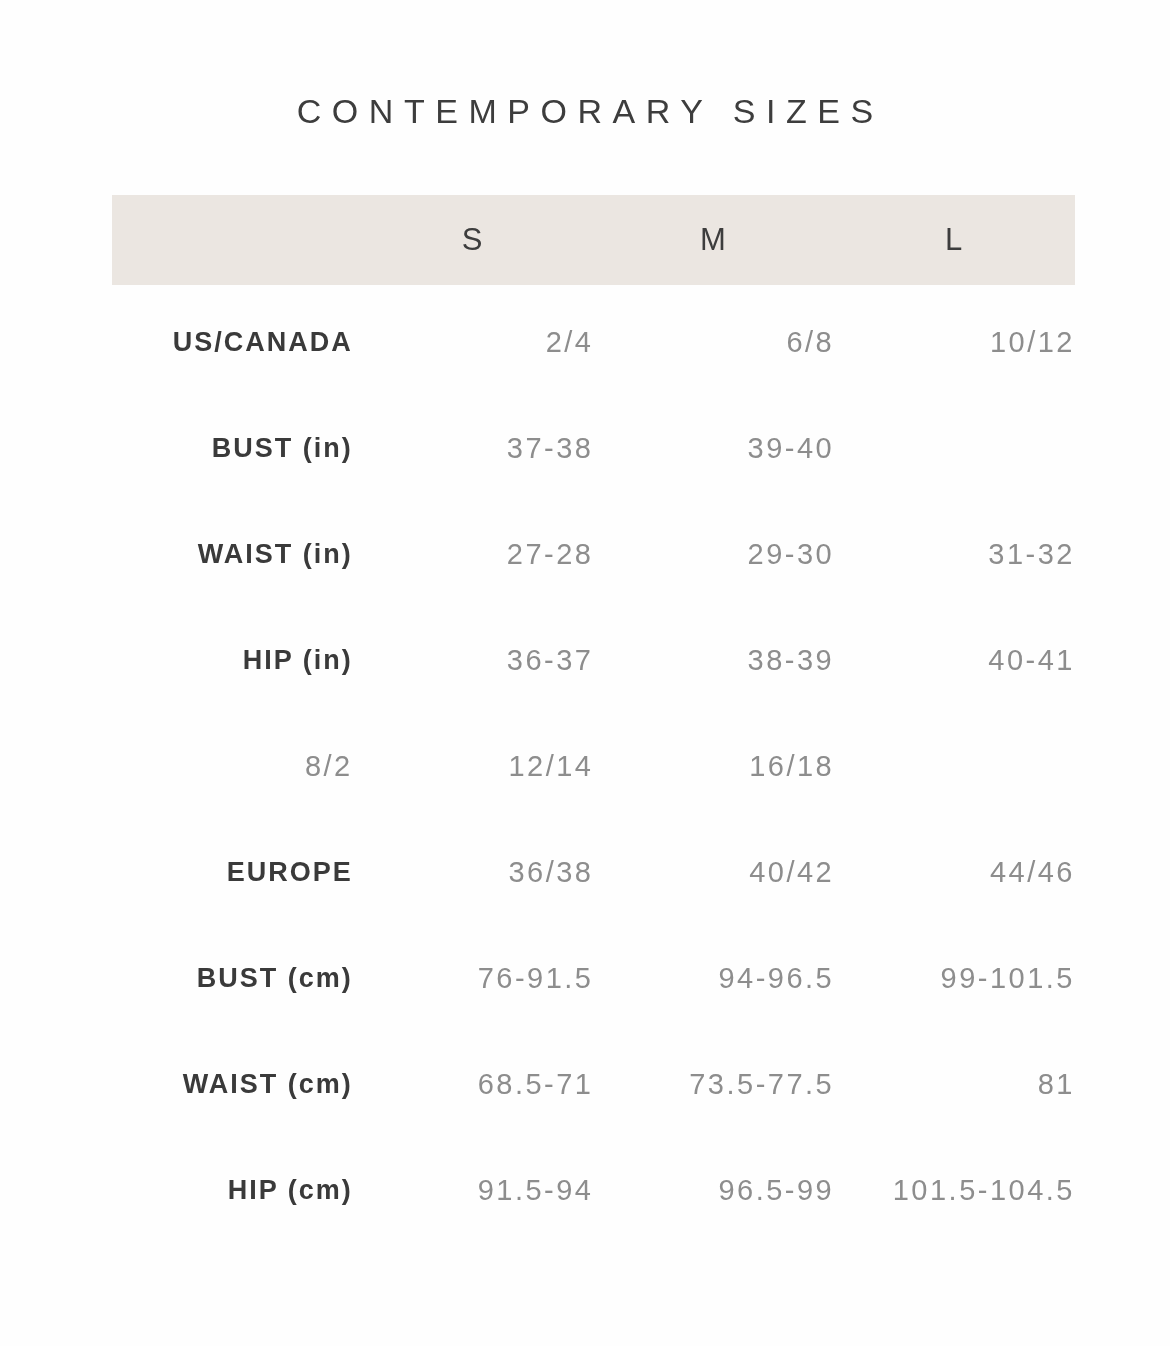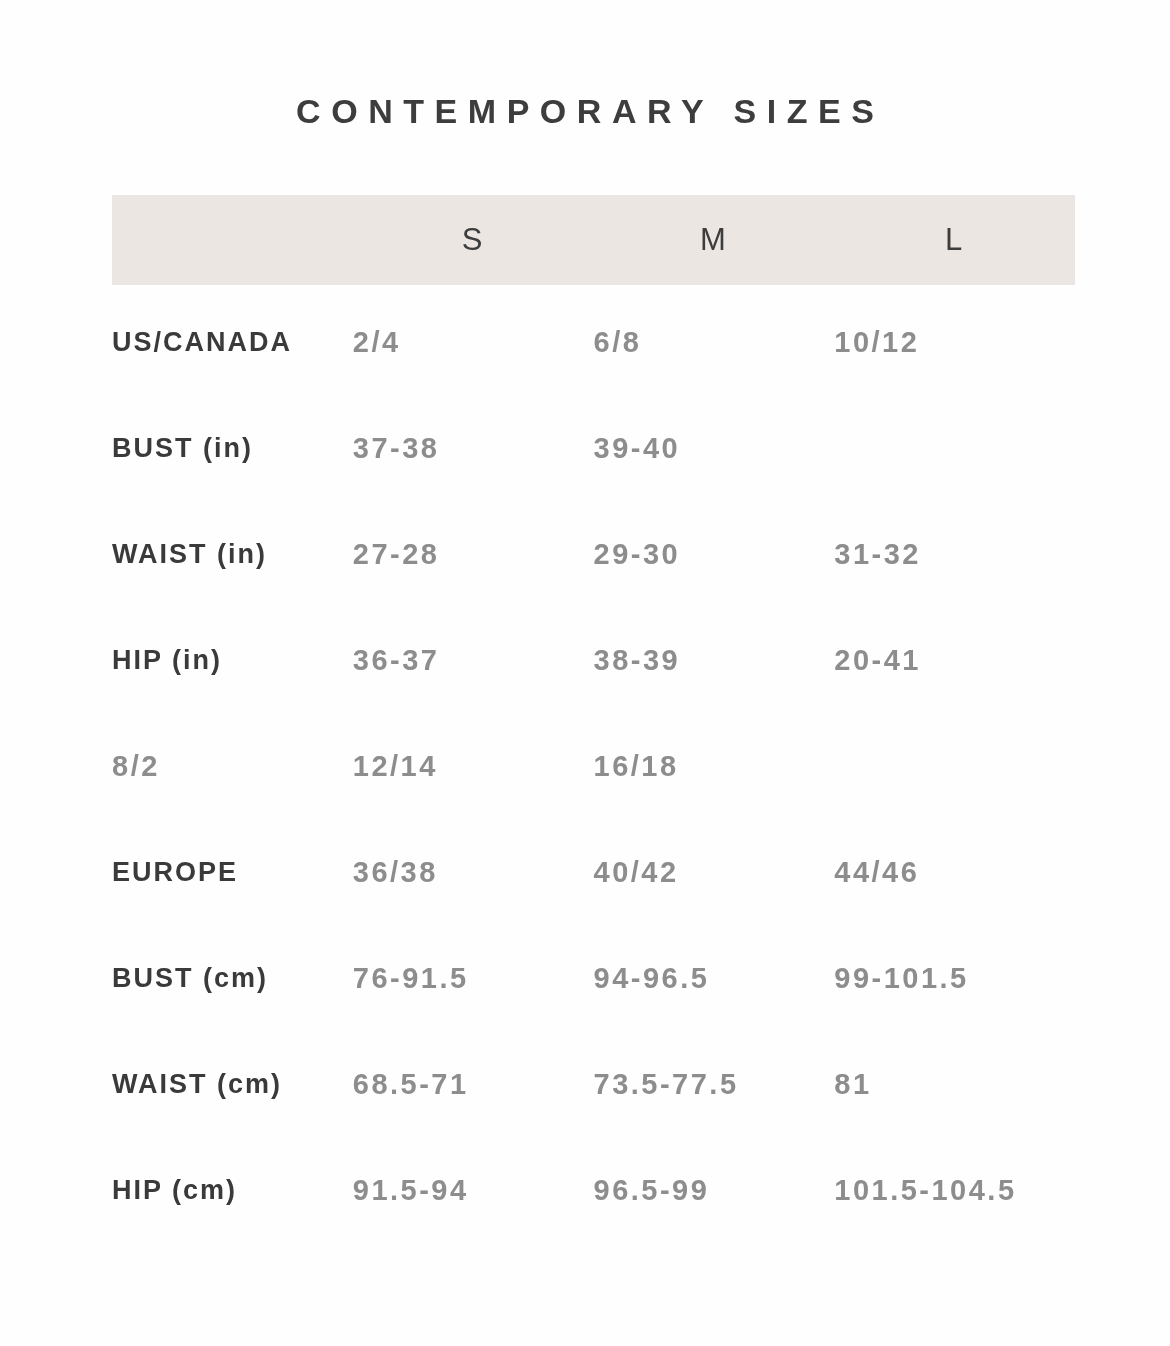--- a/index.html
+++ b/index.html
@@ -13,21 +13,21 @@
     height: 1346px;
     background: var(--page-bg, #fefefe);
     font-family: "Liberation Sans", sans-serif;
     overflow: hidden;
   }
   .title {
     margin: 0;
     padding-top: 92px;
     text-align: center;
     font-size: 34px;
-    font-weight: 700;
+    font-weight: 400;
     letter-spacing: 0.31em;
     text-indent: 0.31em; 
     color: var(--title-color, #3d3d3d);
   }
   .size-table {
     width: 963px;
     margin: 64px 0 0 112px;
   }
   .header-row {
     display: grid;
@@ -46,32 +46,32 @@
   .rows {
     padding-top: 4px;
   }
   .row {
     display: grid;
     grid-template-columns: repeat(4, 1fr);
     align-items: center;
     height: 106px;
   }
   .cell {
-    text-align: left;
+    text-align: right;
     white-space: nowrap;
   }
   .row-label {
     font-size: 27px;
     font-weight: 700;
     letter-spacing: 2px;
     color: var(--label-color, #3a3a3a);
   }
   .size-value {
     font-size: 29px;
-    font-weight: 700;
+    font-weight: 400;
     letter-spacing: 2.5px;
     color: var(--value-color, #8d8d8d);
   }
 </style>
 </head>
 <body>
 
 <div class="page" style="--page-bg: #fefefe; --band-bg: #ebe6e1; --title-color: #3d3d3d; --label-color: #3a3a3a; --value-color: #8d8d8d;">
 
   <h1 class="title">CONTEMPORARY SIZES</h1>
@@ -104,21 +104,21 @@
         <div class="cell row-label">WAIST (in)</div>
         <div class="cell size-value">27-28</div>
         <div class="cell size-value">29-30</div>
         <div class="cell size-value">31-32</div>
       </div>
 
       <div class="row">
         <div class="cell row-label">HIP (in)</div>
         <div class="cell size-value">36-37</div>
         <div class="cell size-value">38-39</div>
-        <div class="cell size-value">20-41</div>
+        <div class="cell size-value">40-41</div>
       </div>
 
       <div class="row">
         <div class="cell size-value">8/2</div>
         <div class="cell size-value">12/14</div>
         <div class="cell size-value">16/18</div>
       </div>
 
       <div class="row">
         <div class="cell row-label">EUROPE</div>

